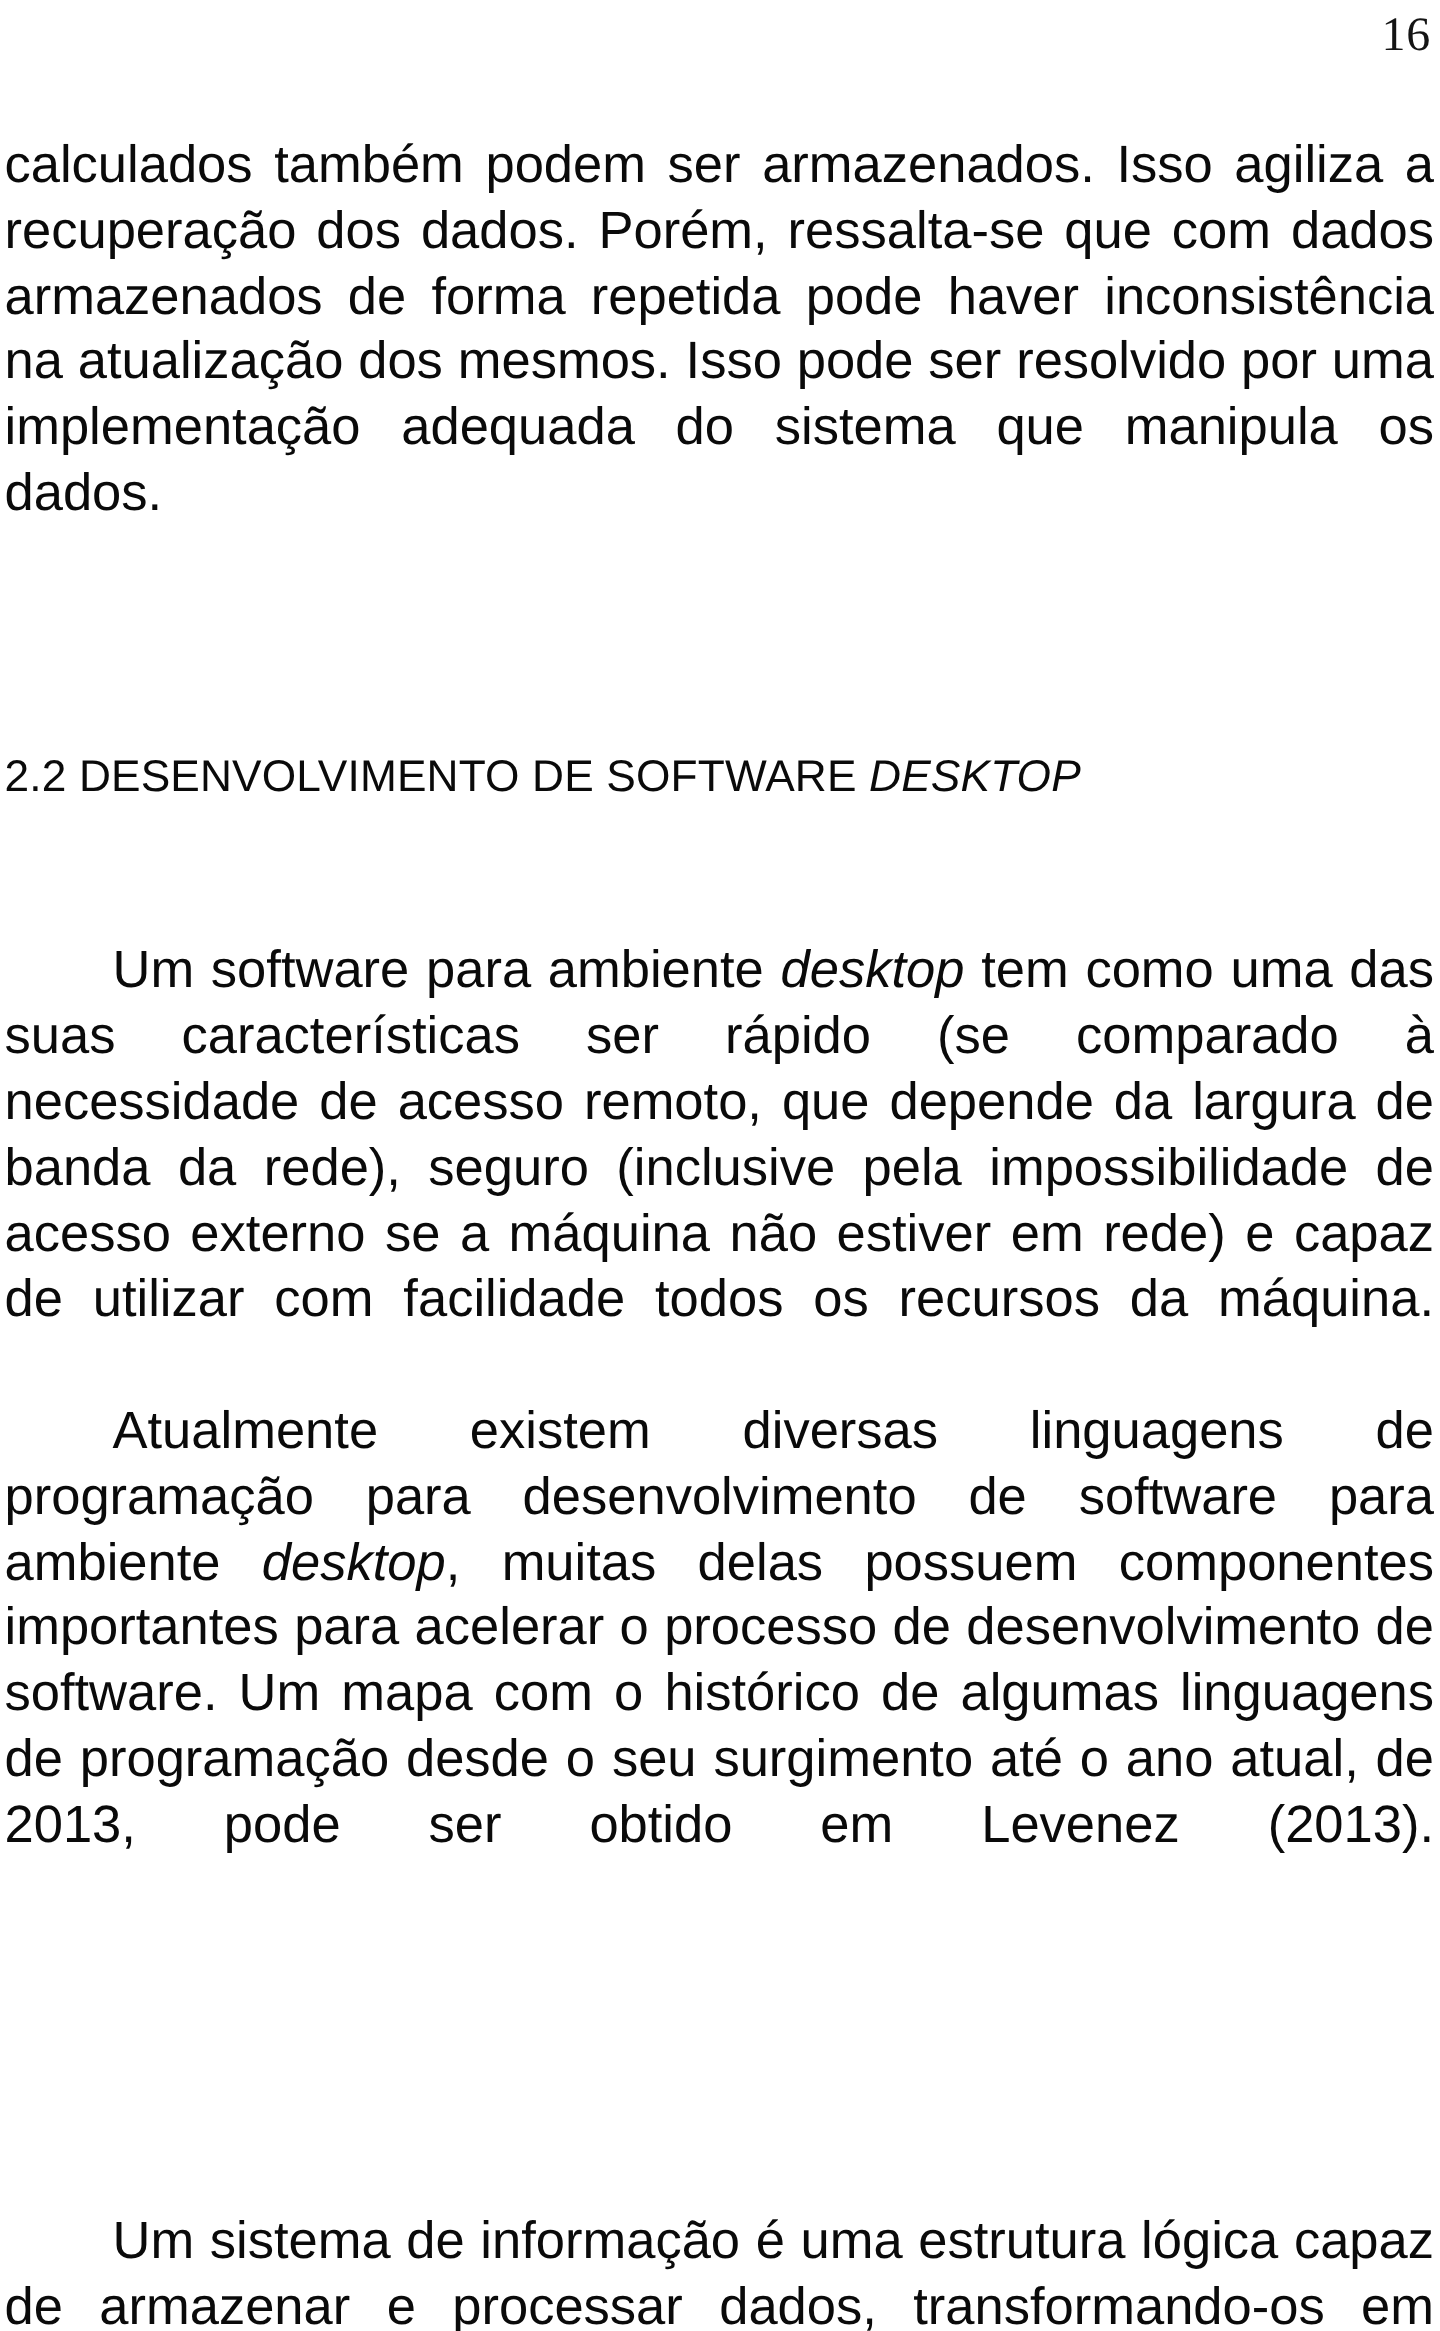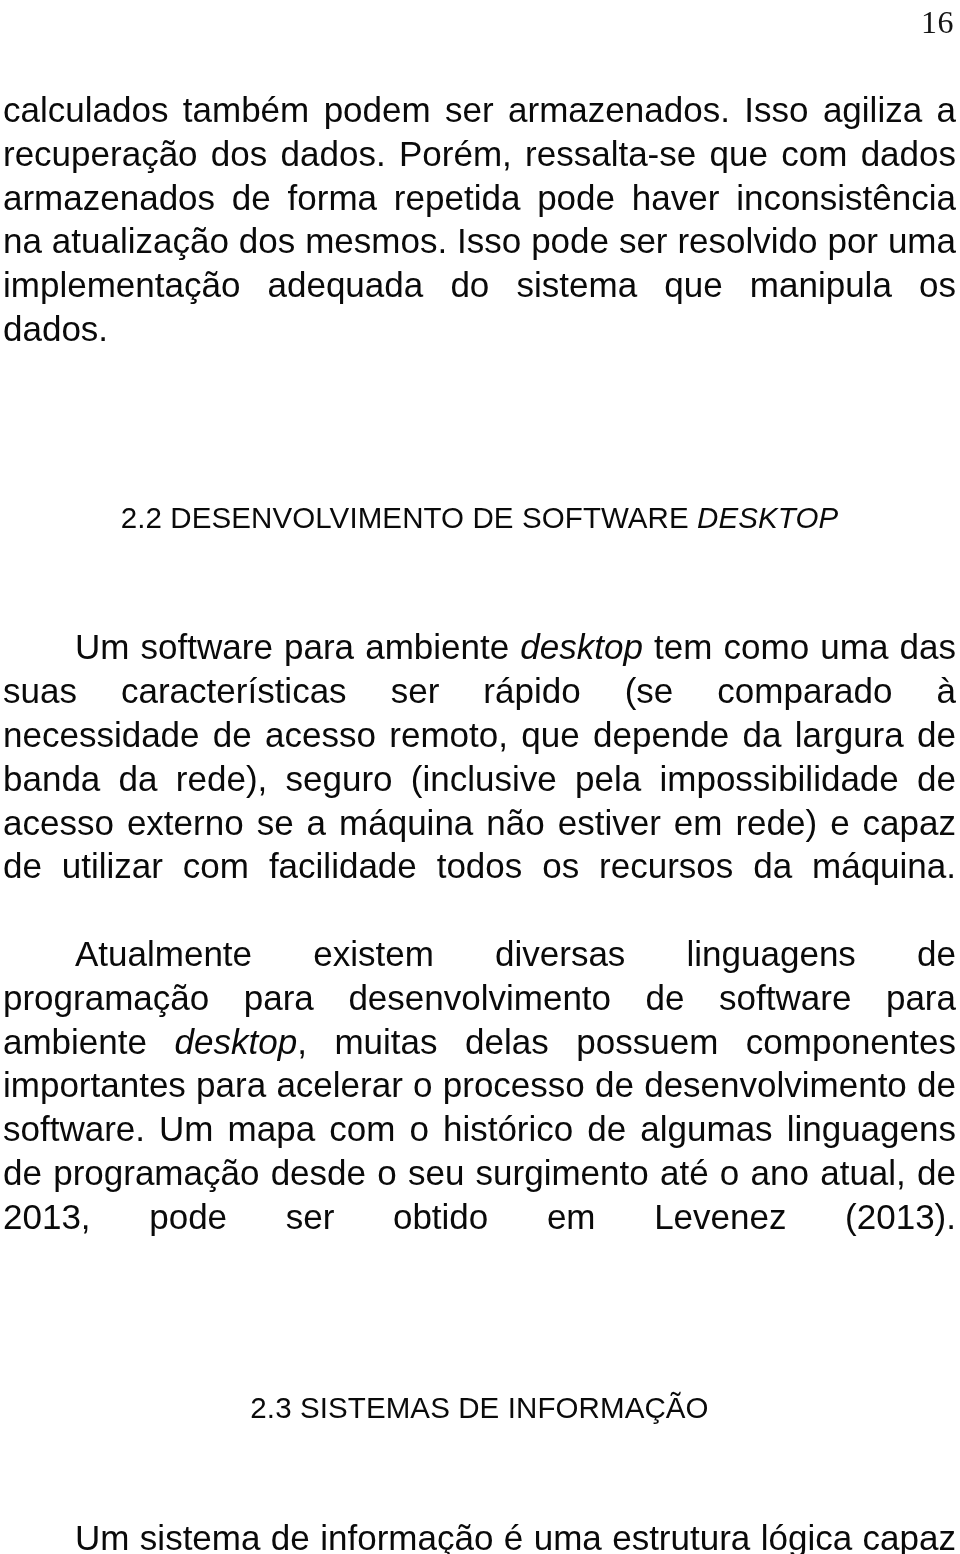--- a/index.html
+++ b/index.html
@@ -51,21 +51,21 @@
   }
   p.para.indent {
     text-indent: 72px;
   }
   h2.heading {
     margin: 0;
     padding: 0;
     font-size: 29.5px;
     line-height: 43.8px;
     font-weight: 400;
-    text-align: center;
+    text-align: left;
     color: #0a0a0a;
     letter-spacing: 0.1px;
   }
   .ital {
     font-style: italic;
   }
   .spacer-after-p1 { height: 101px; }
   .spacer-after-h22 { height: 86px; }
   .spacer-after-p4  { height: 104px; }
   .spacer-after-h23 { height: 86px; }
@@ -93,21 +93,20 @@
     <h2 class="heading"><span>2.2</span><span>&nbsp;</span><span>DESENVOLVIMENTO DE SOFTWARE</span><span>&nbsp;</span><span class="ital">DESKTOP</span></h2>
 
     <div class="spacer-after-h22"></div>
 
     <p class="para indent"><span>Um software para ambiente </span><span class="ital">desktop</span><span> tem como uma das suas características ser rápido (se comparado à necessidade de acesso remoto, que depende da largura de banda da rede), seguro (inclusive pela impossibilidade de acesso externo se a máquina não estiver em rede) e capaz de utilizar com facilidade todos os recursos da máquina.</span></p>
 
     <p class="para indent"><span>Atualmente existem diversas linguagens de programação para desenvolvimento de software para ambiente </span><span class="ital">desktop</span><span>, muitas delas possuem componentes importantes para acelerar o processo de desenvolvimento de software. Um mapa com o histórico de algumas linguagens de programação desde o seu surgimento até o ano atual, de 2013, pode ser obtido em Levenez (2013).</span></p>
 
     <div class="spacer-after-p4"></div>
 
-    <h2 class="heading"><span>2.3</span><span>&nbsp;</span><span>SISTEMAS DE INFORMAÇÃO</span></h2>
 
     <div class="spacer-after-h23"></div>
 
     <p class="para indent"><span>Um sistema de informação é uma estrutura lógica capaz de armazenar e processar dados, transformando-os em informações de utilidade para o usuário.</span></p>
 
   </div>
 
 </div>
 
 </body></html>

